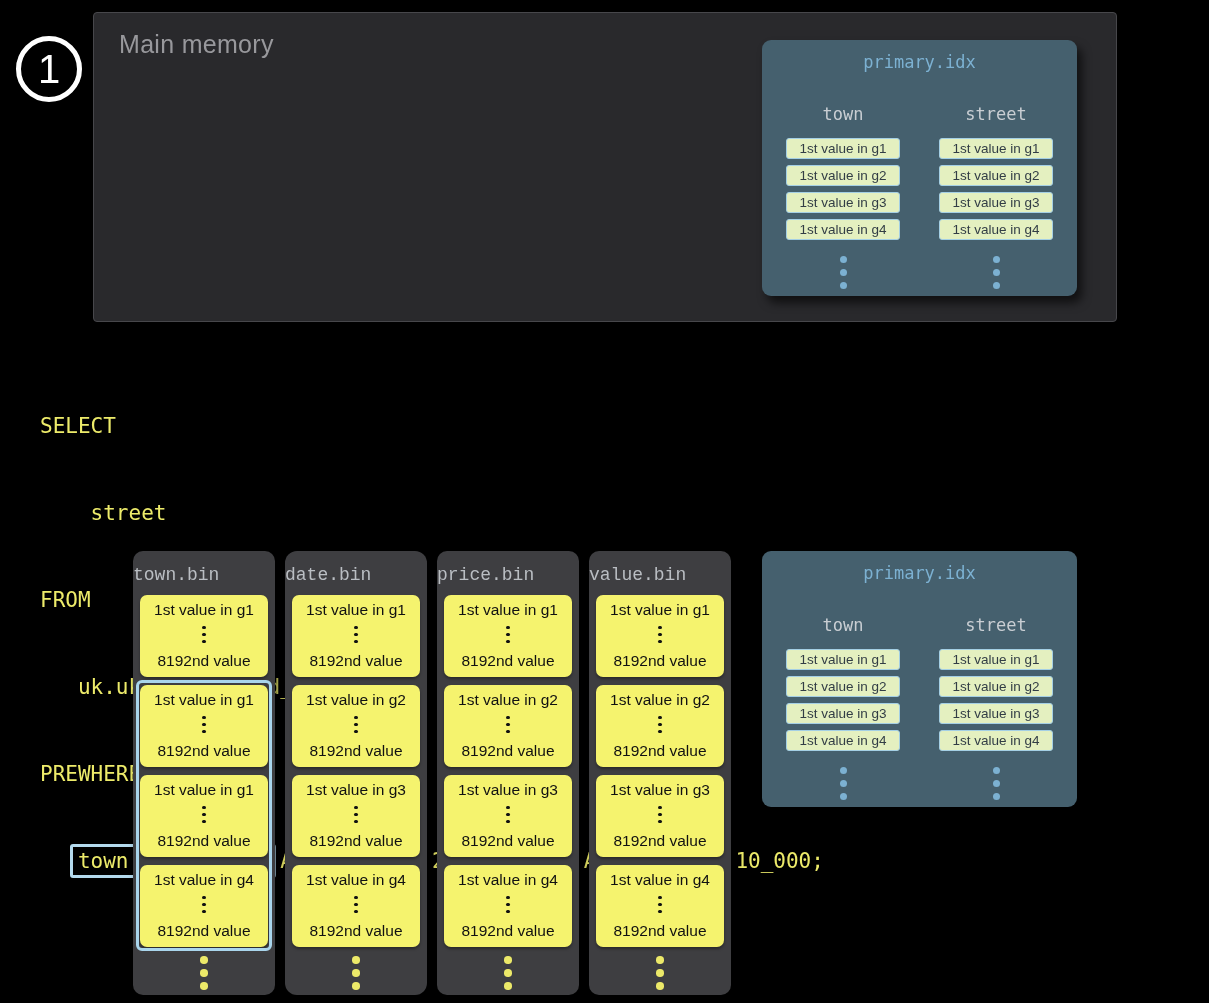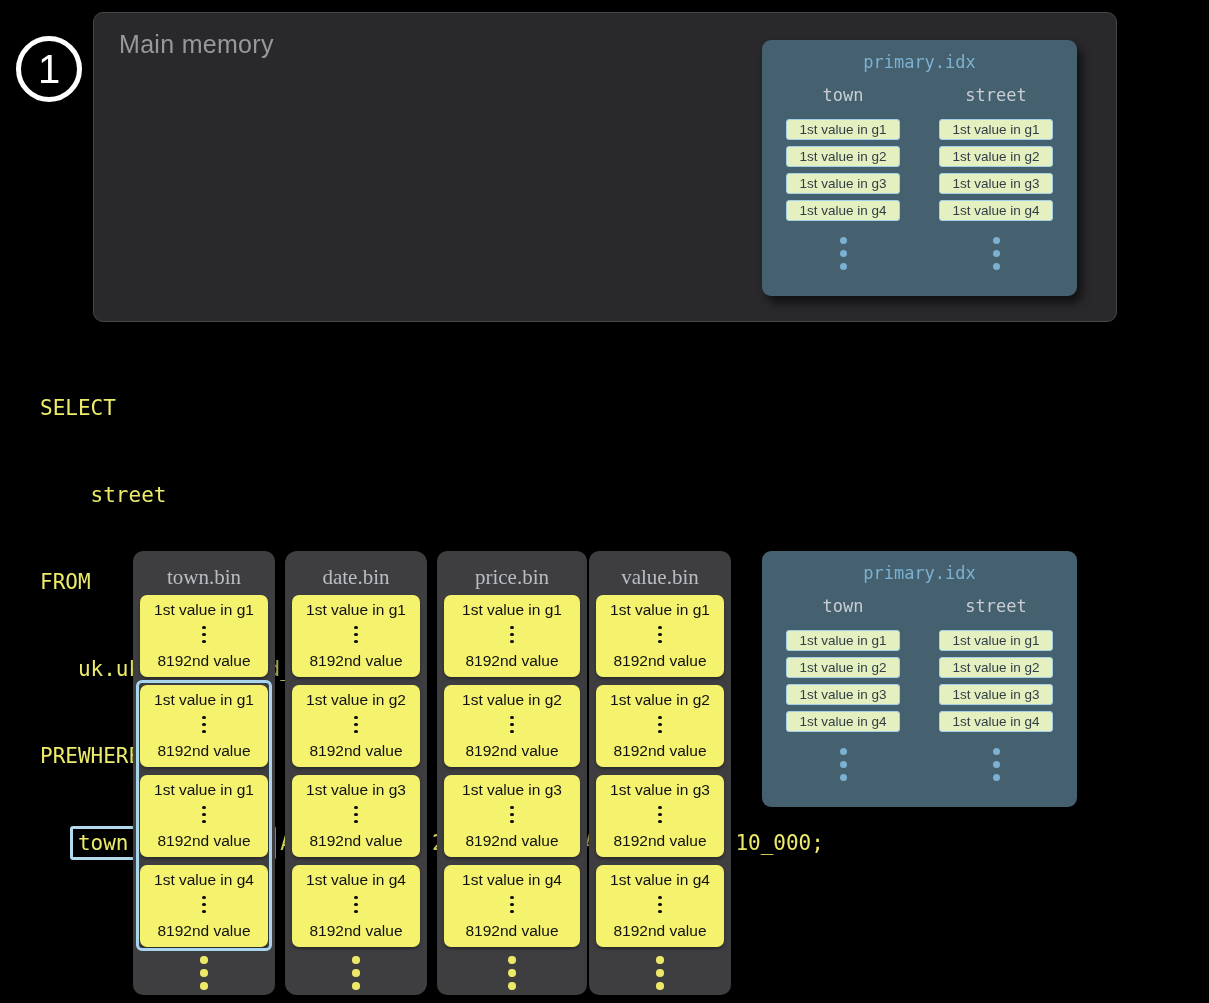--- a/index.html
+++ b/index.html
@@ -10,72 +10,72 @@
   
   .step-badge {
     position:absolute; left:16px; top:36px; width:66px; height:66px;
     border:5px solid #ffffff; border-radius:50%; box-sizing:border-box;
     display:flex; align-items:center; justify-content:center;
     color:#ffffff; font-size:40px; font-weight:400;
   }
   
   .mm-panel {
     position:absolute; left:93px; top:12px; width:1024px; height:310px;
-    background:#29292c; border:1px solid #47474b; border-radius:10px; box-sizing:border-box;
+    background:#29292c; border:1px solid #47474b; border-radius:4px; box-sizing:border-box;
   }
   .mm-title {
     position:absolute; left:25px; top:17px; font-size:25px; color:#98989c; letter-spacing:0.3px;
   }
   
   .idx-box {
     position:absolute; width:315px; height:256px; background:#45606e; border-radius:9px;
     box-shadow:5px 7px 10px rgba(0,0,0,0.6);
   }
   .idx-box.top { left:762px; top:40px; }
   .idx-box.bottom { left:762px; top:551px; }
   .idx-title {
     padding-top:12px; text-align:center;
     font-family:"DejaVu Sans Mono", monospace; font-size:17px; color:#7cb1d2;
   }
-  .idx-cols { display:flex; justify-content:center; gap:23px; margin-top:13px;align-items:center; }
+  .idx-cols { display:flex; justify-content:center; gap:23px; margin-top:32px;align-items:center; }
   .idx-col { width:130px; display:flex; flex-direction:column; align-items:center; }
   .idx-col-header {
     font-family:"DejaVu Sans Mono", monospace; font-size:17px; color:#c9ced3; margin-bottom:14px;
   }
   .idx-chip {
     width:114px; height:21px; box-sizing:border-box; margin-bottom:6px;
     background:#e4f0c0; border:1.5px solid #a4cfe4; border-radius:3px;
     display:flex; align-items:center; justify-content:center;
     font-size:13.5px; color:#323d45; white-space:nowrap;
   }
   .idx-dots {
     margin-top:10px; width:7px; height:7px; border-radius:50%; background:#7cb1d2;
     box-shadow:0 13px 0 #7cb1d2, 0 26px 0 #7cb1d2;
   }
   
   .sql {
-    position:absolute; left:40px; top:336px;
+    position:absolute; left:40px; top:354px;
     font-family:"DejaVu Sans Mono", monospace; font-size:21px; line-height:29px;
     color:#edeb6a; white-space:pre;
   }
   .sql-line { height:29px; white-space:pre; }
   .hl-box {
     border:3px solid #b4daee; border-radius:3px; padding:2px 5px; margin:0 -8px;
     display:inline; white-space:pre;
   }
   
   .bin-col {
     position:absolute; top:551px; width:142px; height:444px;
     background:#3e3e41; border-radius:10px; box-shadow:4px 5px 8px rgba(0,0,0,0.5);
   }
   .bin-col.c0 { left:133px; } .bin-col.c1 { left:285px;border-radius:12px; }
-  .bin-col.c2 { left:437px;padding-left:8px; } .bin-col.c3 { left:589px; }
+  .bin-col.c2 { left:437px; } .bin-col.c3 { left:589px; }
   .bin-title {
-    position:absolute; top:14px; left:0; right:0; text-align:center;
-    font-family:Liberation Serif, serif; font-size:21px; color:#babec3;
+    position:absolute; top:14px; left:0; right:0; text-align:left;
+    font-family:Liberation Mono, monospace; font-size:18px; color:#babec3;
   }
   .bin-granules {
     position:absolute; top:44px; left:7px; right:7px;
     display:flex; flex-direction:column; gap:8px;
   }
   .granule {
     height:82px; background:#f5f36e; border-radius:7px; box-sizing:border-box;
     display:flex; flex-direction:column; align-items:center; justify-content:space-between;
     padding:6px 2px 7px 2px; color:#111; box-shadow:0 2px 3px rgba(0,0,0,0.35);
   }

